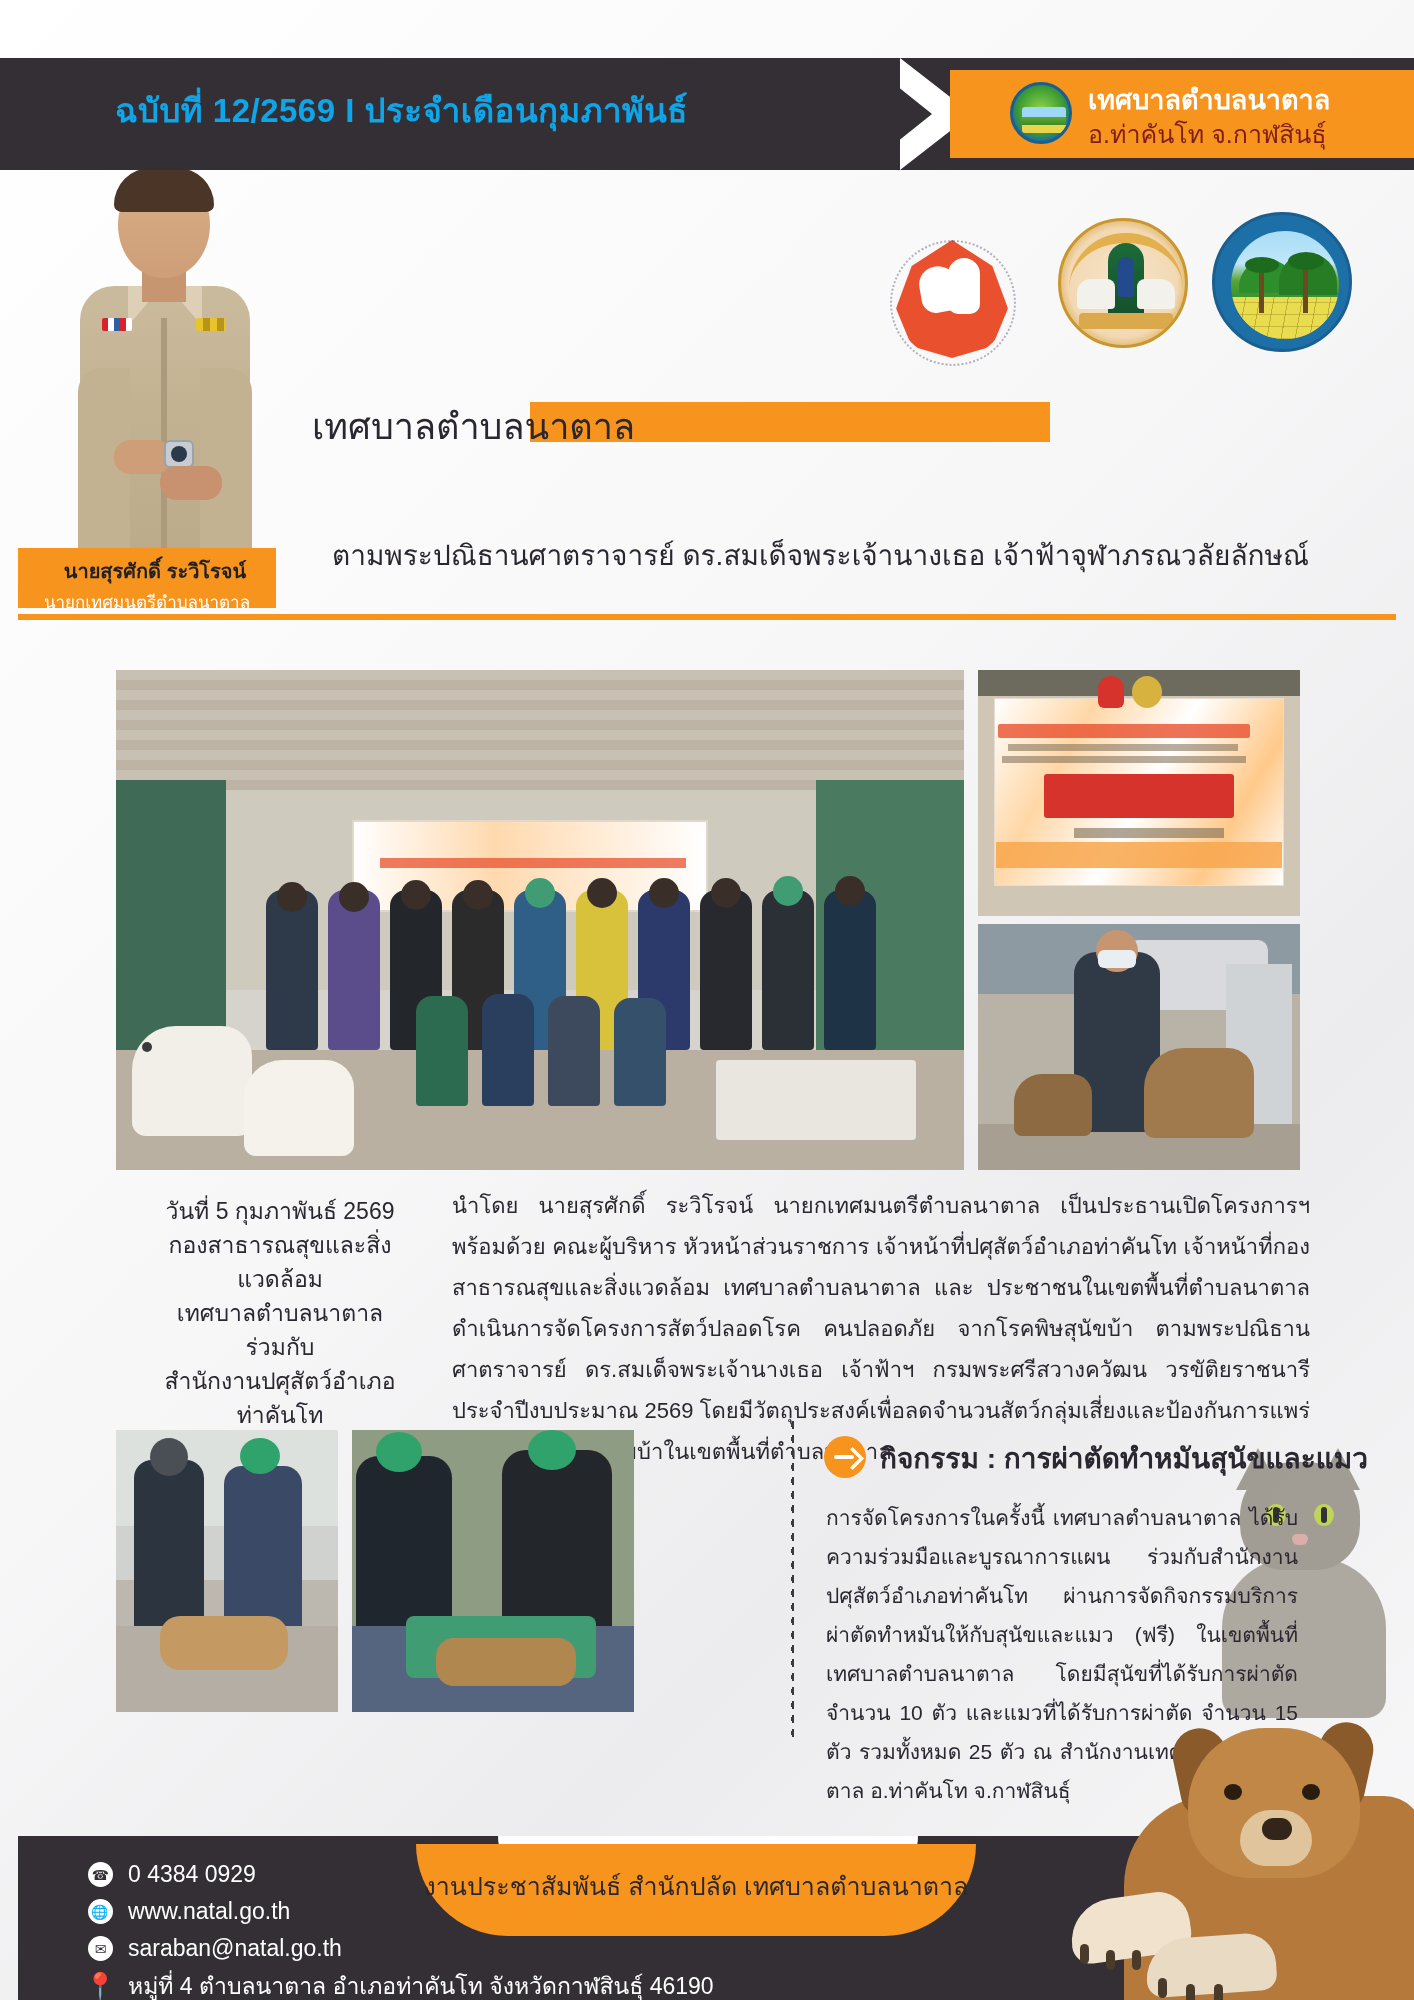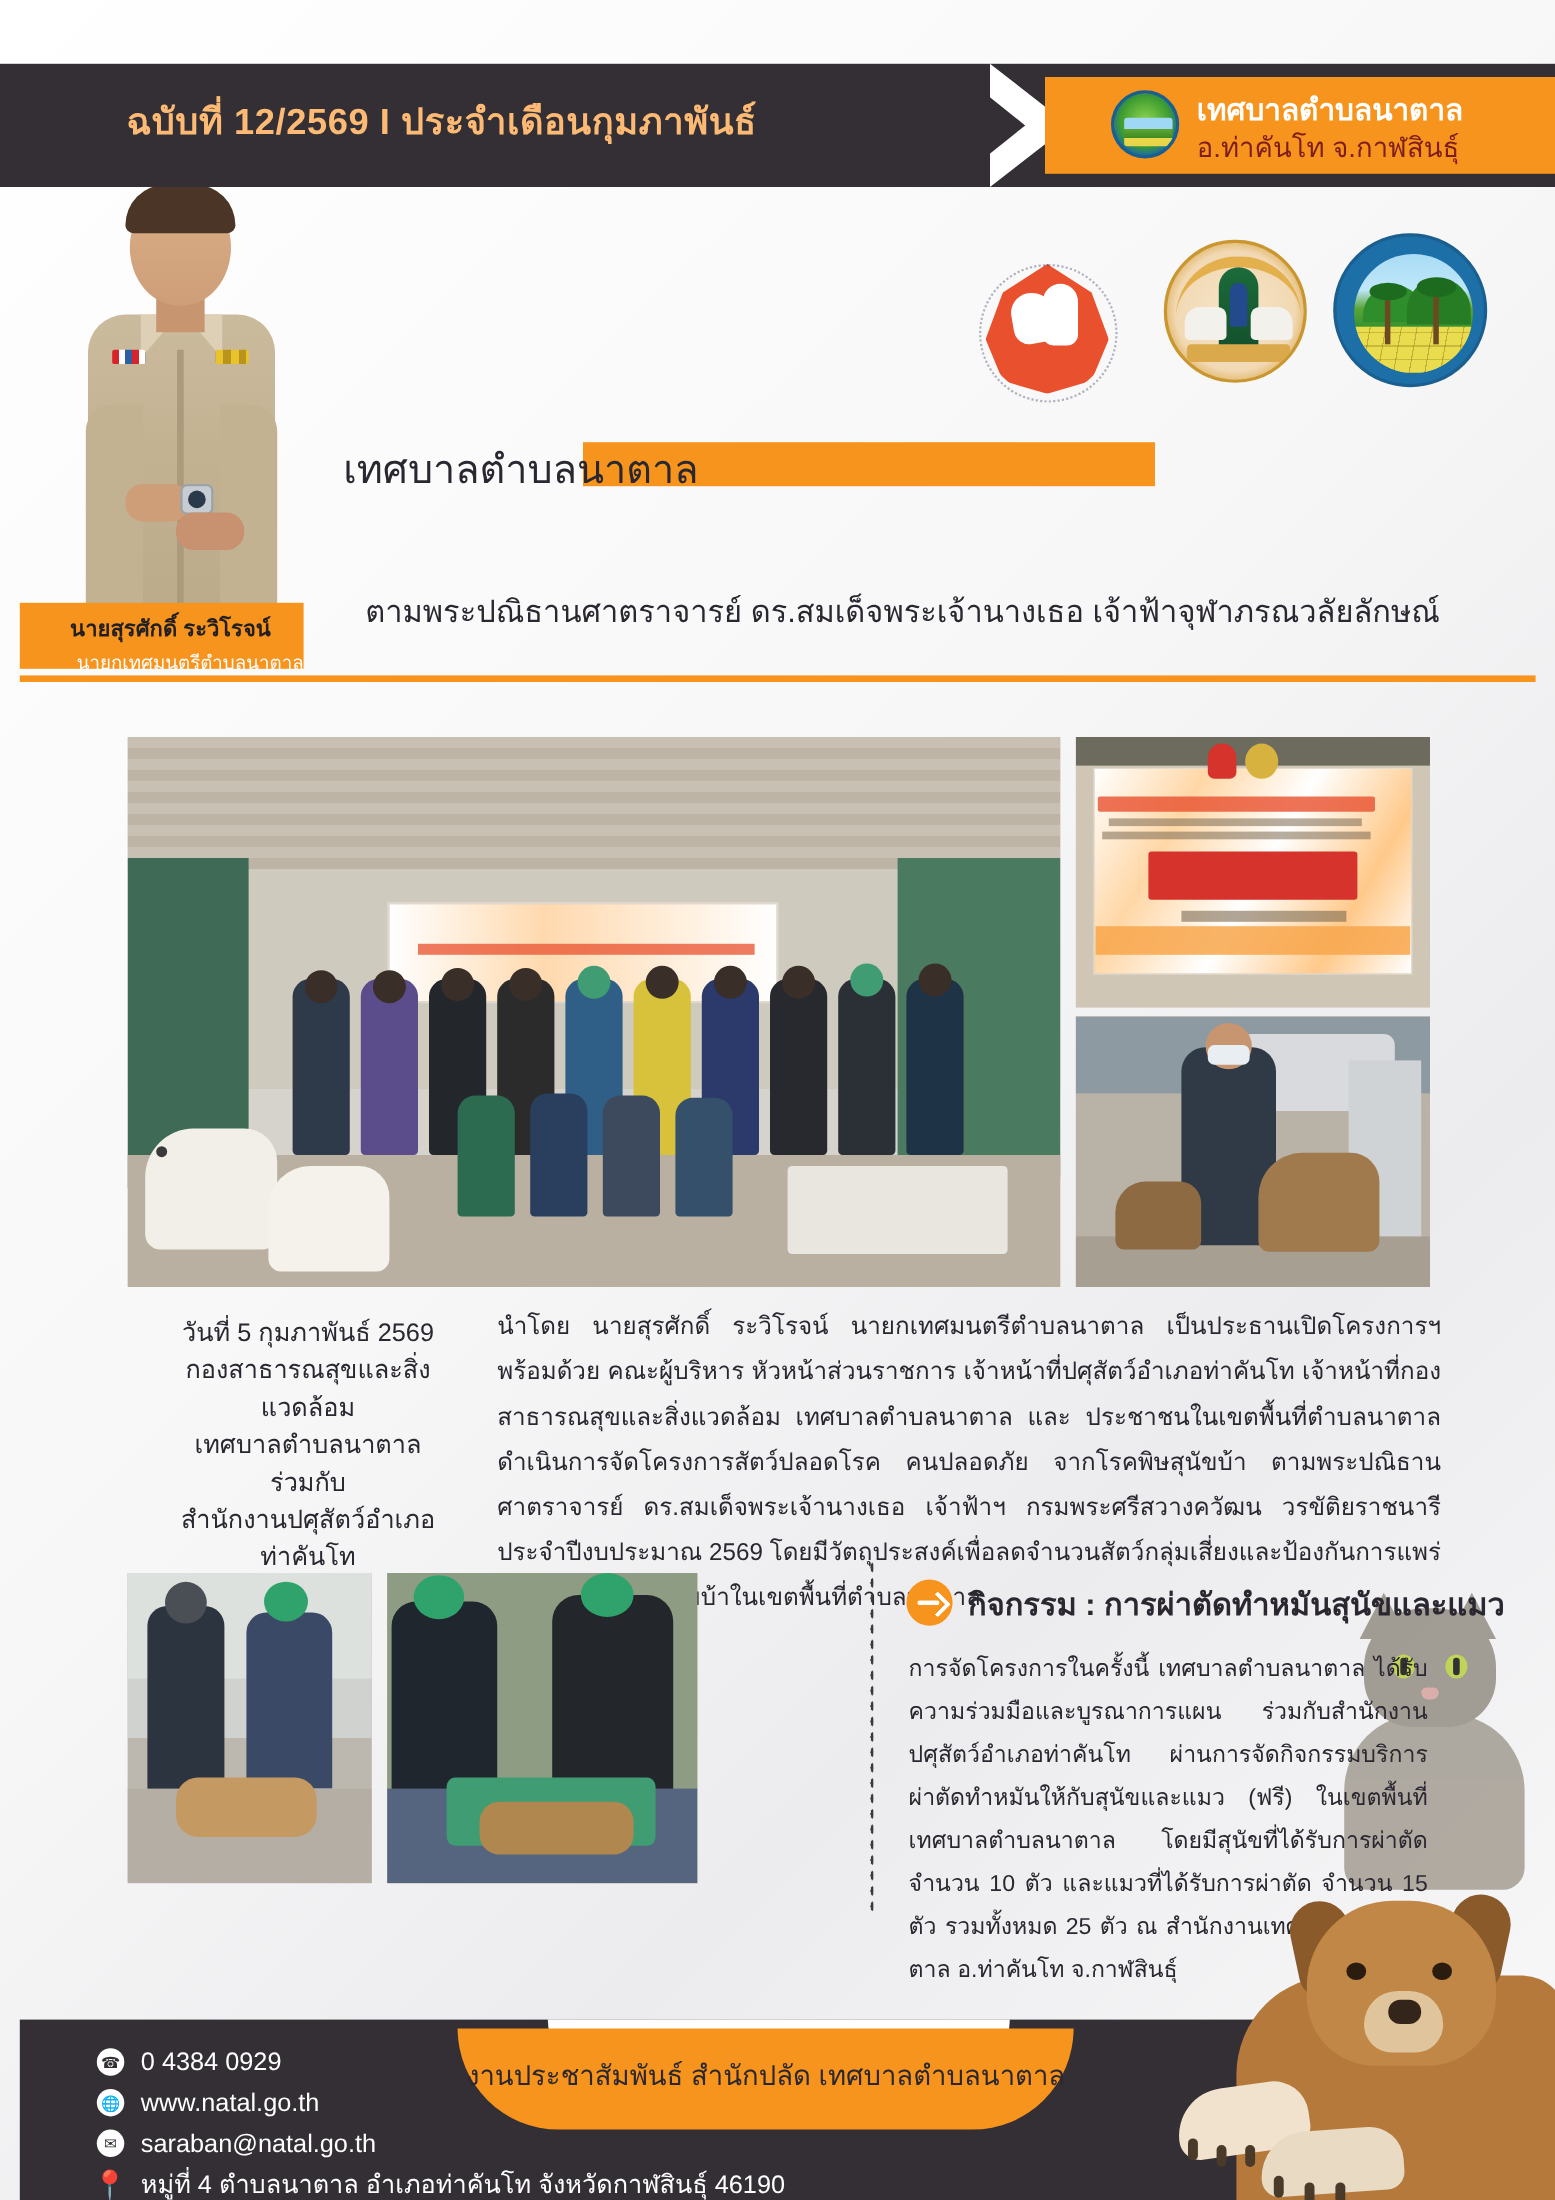--- a/index.html
+++ b/index.html
@@ -18,21 +18,21 @@
 
   
   .topbar {
     position: absolute; left: 0; top: 58px;
     width: 1414px; height: 112px;
     background: #332F35;
     z-index: 4;
   }
   .topbar-issue {
     position: absolute; left: 115px; top: 26px;
-    color: #fdba74;
+    color: #0ea5e9;
     font-size: 33px; font-weight: bold;
     letter-spacing: 0.5px;
     white-space: nowrap;
   }
   .topbar-chevron-white {
     position: absolute; left: 900px; top: 58px;
     width: 0; height: 0;
     border-top: 56px solid transparent;
     border-bottom: 56px solid transparent;
     border-left: 72px solid #ffffff;
@@ -136,21 +136,20 @@
   .mayor-name {
     color: #221f24; font-size: 20px; font-weight: bold;
     margin-top: 7px;
     white-space: nowrap;
     padding-left: 16px;
   }
   .mayor-role {
     color: #ffffff; font-size: 17px; font-weight: 400;
     margin-top: 1px;
     white-space: nowrap;
-    text-align: right;
   }
 
   
   .headline {
     position: absolute; left: 282px; top: 248px;
     font-size: 64px; font-weight: bold; color: #2b2730;
     letter-spacing: -1px;
     white-space: nowrap;
     z-index: 3;
   }

